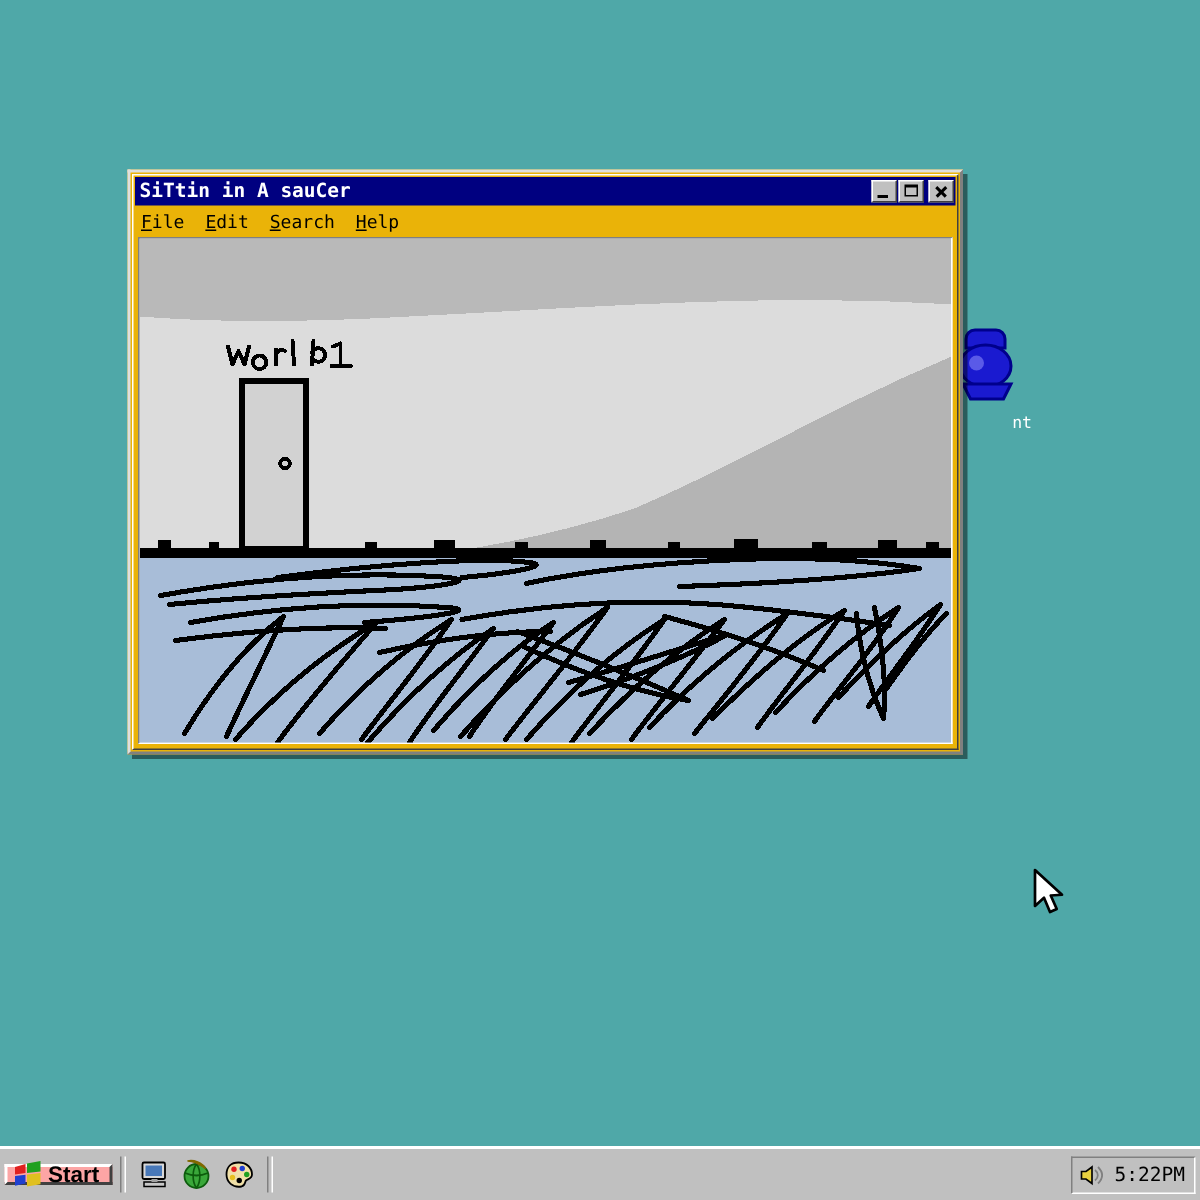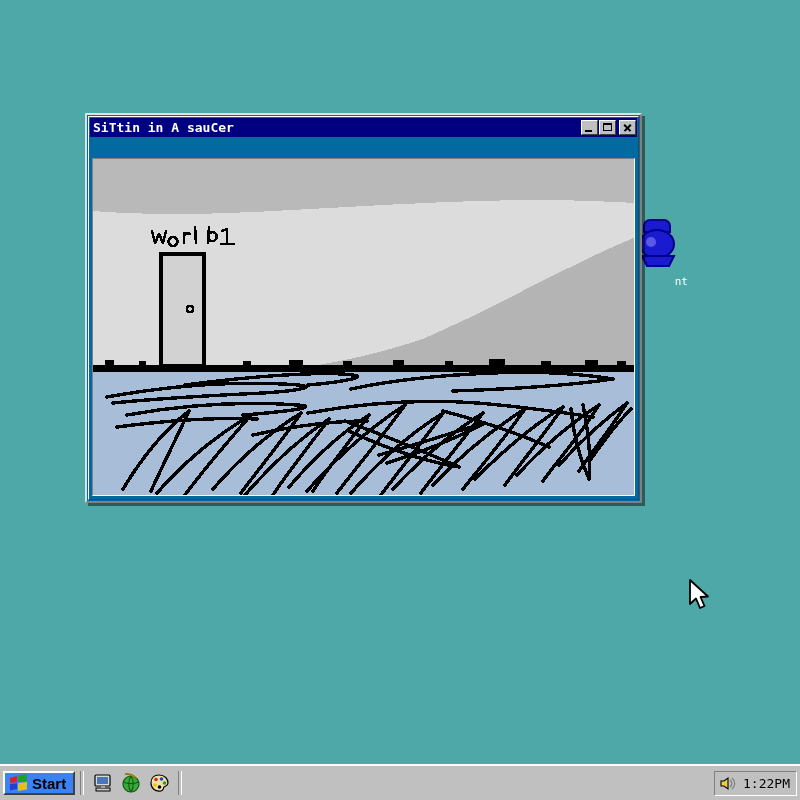--- a/index.html
+++ b/index.html
@@ -73,21 +73,21 @@
     color: #ffffff;
     font-family: "DejaVu Sans Mono", monospace;
     font-size: 11px;
   }
 
   
   #window {
     position: absolute;
     left: 85px; top: 113px;
     width: 557px; height: 390px;
-    background: #0369a1;
+    background: #eab308;
     border-top: 2px solid #dfdfdf;
     border-left: 2px solid #dfdfdf;
     border-right: 2px solid #808080;
     border-bottom: 2px solid #808080;
     box-shadow: 3px 3px 0 rgba(0,0,0,0.45);
     box-sizing: border-box;
   }
   #window .inner-frame {
     position: absolute;
     left: 1px; top: 1px; right: 1px; bottom: 1px;
@@ -184,24 +184,24 @@
     left: 0; bottom: 0;
     width: 800px; height: 36px;
     background: #c0c0c0;
     border-top: 2px solid #ffffff;
     box-sizing: border-box;
     display: flex;
     align-items: center;
     padding: 0 3px;
   }
   #start-button {
-    height: 24px;
+    height: 14px;
     display: flex; align-items: center;
     padding: 0 7px 0 4px;
-    background: #3b82f6;
+    background: #fca5a5;
     border-top: 2px solid #ffffff;
     border-left: 2px solid #ffffff;
     border-right: 2px solid #404040;
     border-bottom: 2px solid #404040;
     box-sizing: border-box;
     font-family: "Liberation Sans", sans-serif;
     font-size: 15px;
     font-weight: bold;
     color: #000;
     flex: none;
@@ -264,20 +264,26 @@
       </div>
       <div class="tb-btn">
         <span class="max-box"></span>
       </div>
       <div class="tb-btn close">
         <span class="x1"></span>
         <span class="x2"></span>
       </div>
     </div>
 
+    <div id="menubar">
+      <span class="mi"><u>F</u>ile</span>
+      <span class="mi"><u>E</u>dit</span>
+      <span class="mi"><u>S</u>earch</span>
+      <span class="mi"><u>H</u>elp</span>
+    </div>
 
     <div id="canvas-wrap">
       <svg width="543" height="338" viewBox="0 0 543 338" shape-rendering="crispEdges">
 
         <rect x="0" y="0" width="543" height="215" fill="#dcdcdc"></rect>
 
         <path d="M0 0 H543 V44 C420 36 300 46 180 52 C110 56 50 56 0 52 Z" fill="#b9b9b9"></path>
 
         <path d="M543 78 C470 108 400 150 330 180 C270 200 215 209 170 213 L543 213 Z" fill="#b4b4b4"></path>
 
@@ -395,17 +401,17 @@
     </svg>
 
     <span class="tb-sep"></span>
 
     <div id="tray">
       <svg width="16" height="15" viewBox="0 0 16 15">
         <path d="M1 5 L4 5 L8 2 L8 13 L4 10 L1 10 Z" fill="#e8d040" stroke="#000" stroke-width="1.1"></path>
         <path d="M10 4 C12.5 6 12.5 9 10 11" fill="none" stroke="#808080" stroke-width="1.2"></path>
         <path d="M12 2 C15.5 5.5 15.5 9.5 12 13" fill="none" stroke="#808080" stroke-width="1.2"></path>
       </svg>
-      <span class="clock">1:22PM</span>
+      <span class="clock">5:22PM</span>
     </div>
   </div>
 
 </div>
 
 </body></html>

